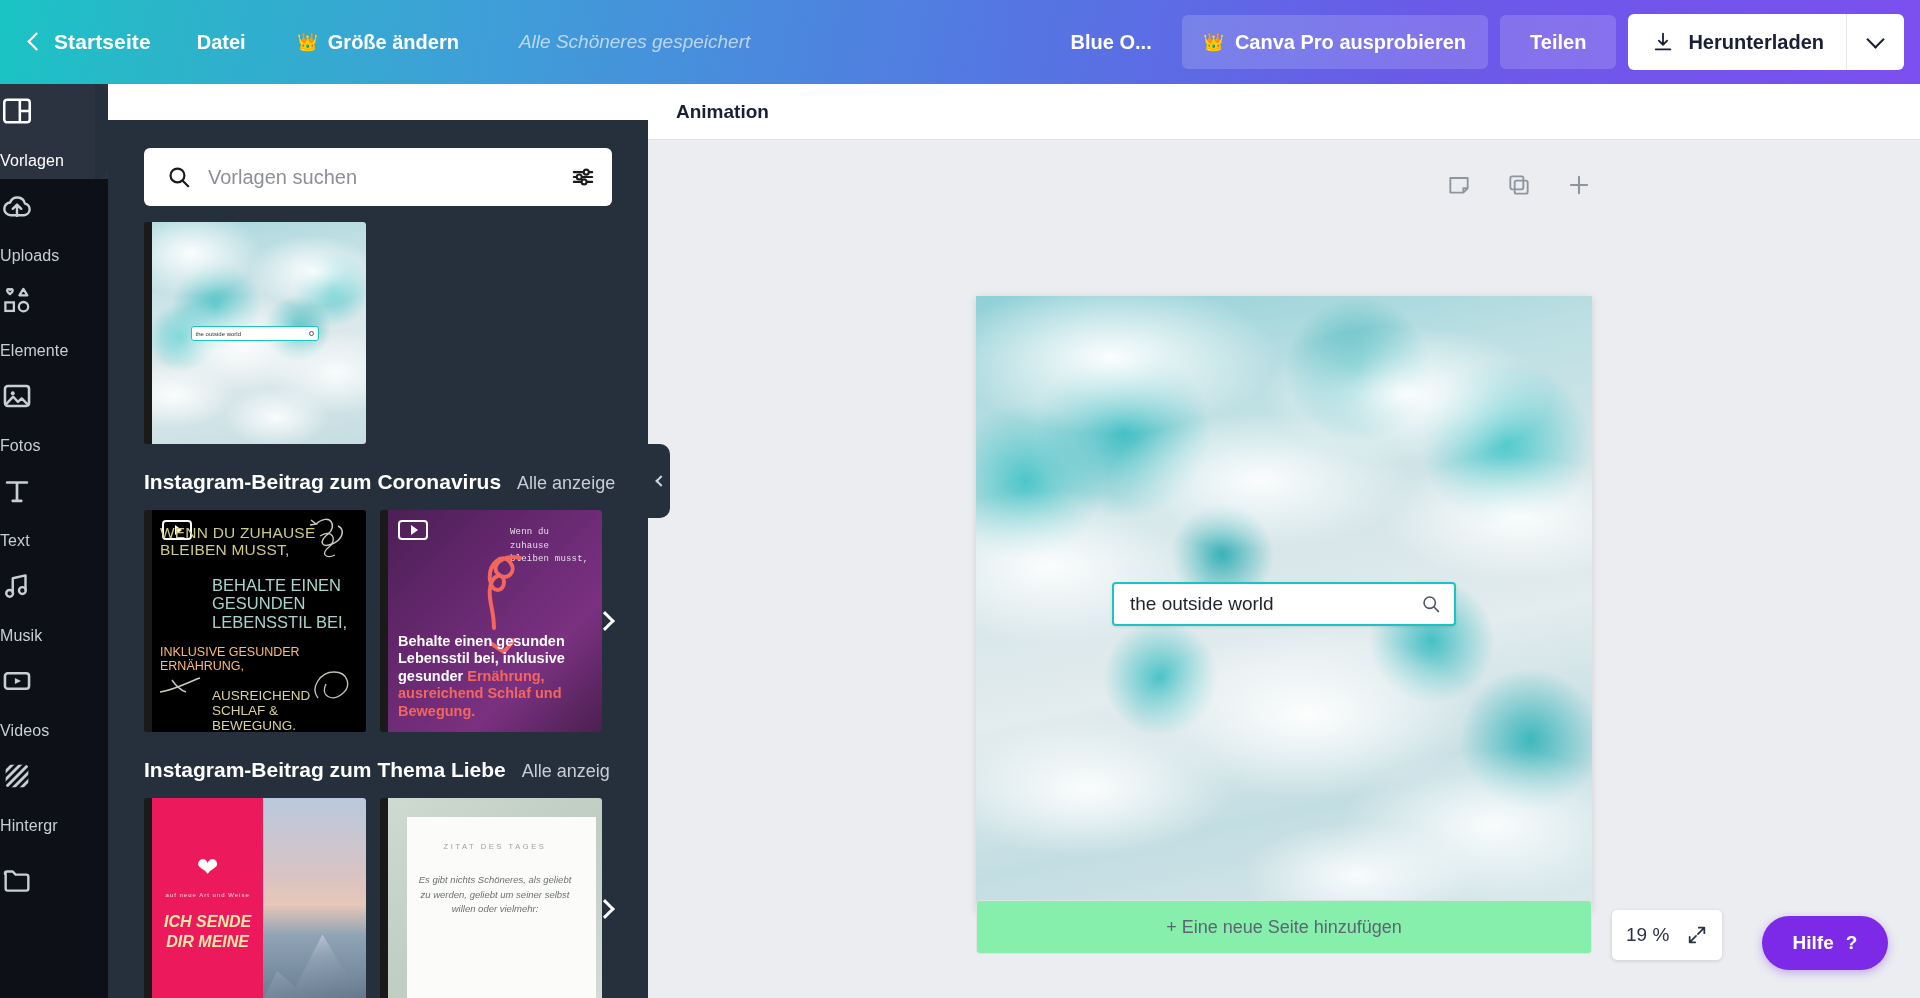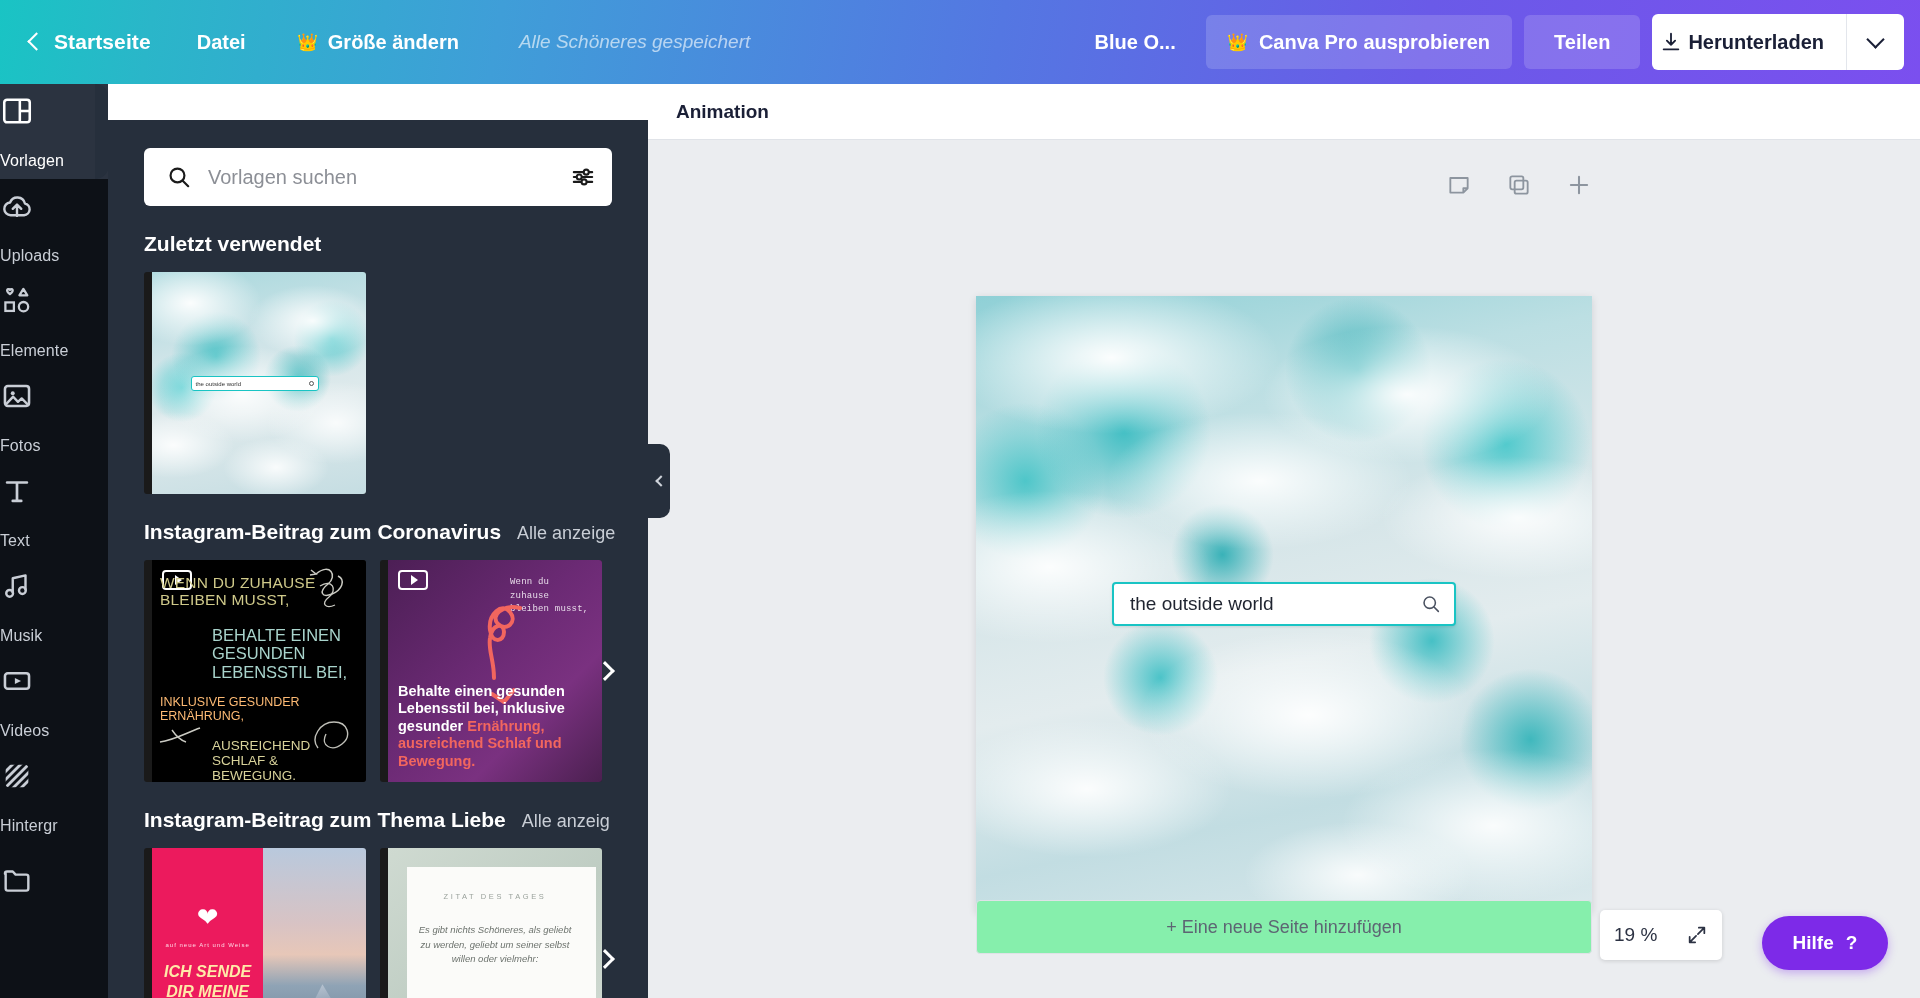--- a/index.html
+++ b/index.html
@@ -69,22 +69,22 @@
     border-radius: 6px;
     height: 54px; display: flex; align-items: center;
     padding: 0 30px; margin-right: 12px;
     font-size: 20px; font-weight: 600; color: #fff;
     cursor: pointer;
   }
   .dl-group { display: flex; align-items: stretch; height: 56px; }
   .btn-dl {
     background: #fff; color: #1a1f36;
     border-radius: 6px 0 0 6px;
-    display: flex; align-items: center; gap: 6px;
-    padding: 0 22px 0 8px;
+    display: flex; align-items: center; gap: 14px;
+    padding: 0 22px 0 24px;
     font-size: 20px; font-weight: 600;
     cursor: pointer; white-space: nowrap;
   }
   .btn-dl-caret {
     background: #fff; color: #1a1f36;
     border-radius: 0 6px 6px 0;
     width: 58px; display: flex; align-items: center; justify-content: center;
     border-left: 1px solid #e3e6ec;
     cursor: pointer;
   }
@@ -345,21 +345,21 @@
   .add-page {
     position: absolute; bottom: 44px; left: 50%; transform: translateX(-50%);
     width: 616px; height: 54px;
     background: #86efac; border: 1px solid #dfe2e7; border-radius: 4px;
     display: flex; align-items: center; justify-content: center;
     font-size: 18px; color: #5d6573; cursor: pointer;
   }
 
   .zoom-box {
     position: absolute; right: 198px; bottom: 38px;
-    width: 122px; height: 50px; background: #fff;
+    width: 110px; height: 50px; background: #fff;
     border-radius: 5px; box-shadow: 0 1px 4px rgba(0,0,0,.14);
     display: flex; align-items: center; justify-content: space-between;
     padding: 0 14px; cursor: pointer;
   }
   .zoom-val { font-size: 19px; color: #2c3243; }
 
   .help-btn {
     position: absolute; right: 32px; bottom: 28px;
     width: 126px; height: 54px; border-radius: 27px;
     background: #7d2ae8;
@@ -510,23 +510,20 @@
       </svg>
       <input class="search-input" type="text" placeholder="Vorlagen suchen" style="">
       <svg width="26" height="26" viewBox="0 0 24 24" fill="none">
         <path d="M3.5 7.5h17M3.5 12h17M3.5 16.5h17" stroke="#1b1b1b" stroke-width="1.9" stroke-linecap="round"></path>
         <circle cx="15" cy="7.5" r="2.3" fill="#fff" stroke="#1b1b1b" stroke-width="1.9"></circle>
         <circle cx="8.5" cy="12" r="2.3" fill="#fff" stroke="#1b1b1b" stroke-width="1.9"></circle>
         <circle cx="13" cy="16.5" r="2.3" fill="#fff" stroke="#1b1b1b" stroke-width="1.9"></circle>
       </svg>
     </div>
 
-    <div class="sec-head">
-      <span class="sec-title">Zuletzt verwendet</span>
-    </div>
     <div class="thumb-row">
       <div class="thumb recent">
         <div class="foam"></div>
         <div class="mini-search">
           <span>the outside world</span>
           <i></i>
         </div>
       </div>
     </div>
 

